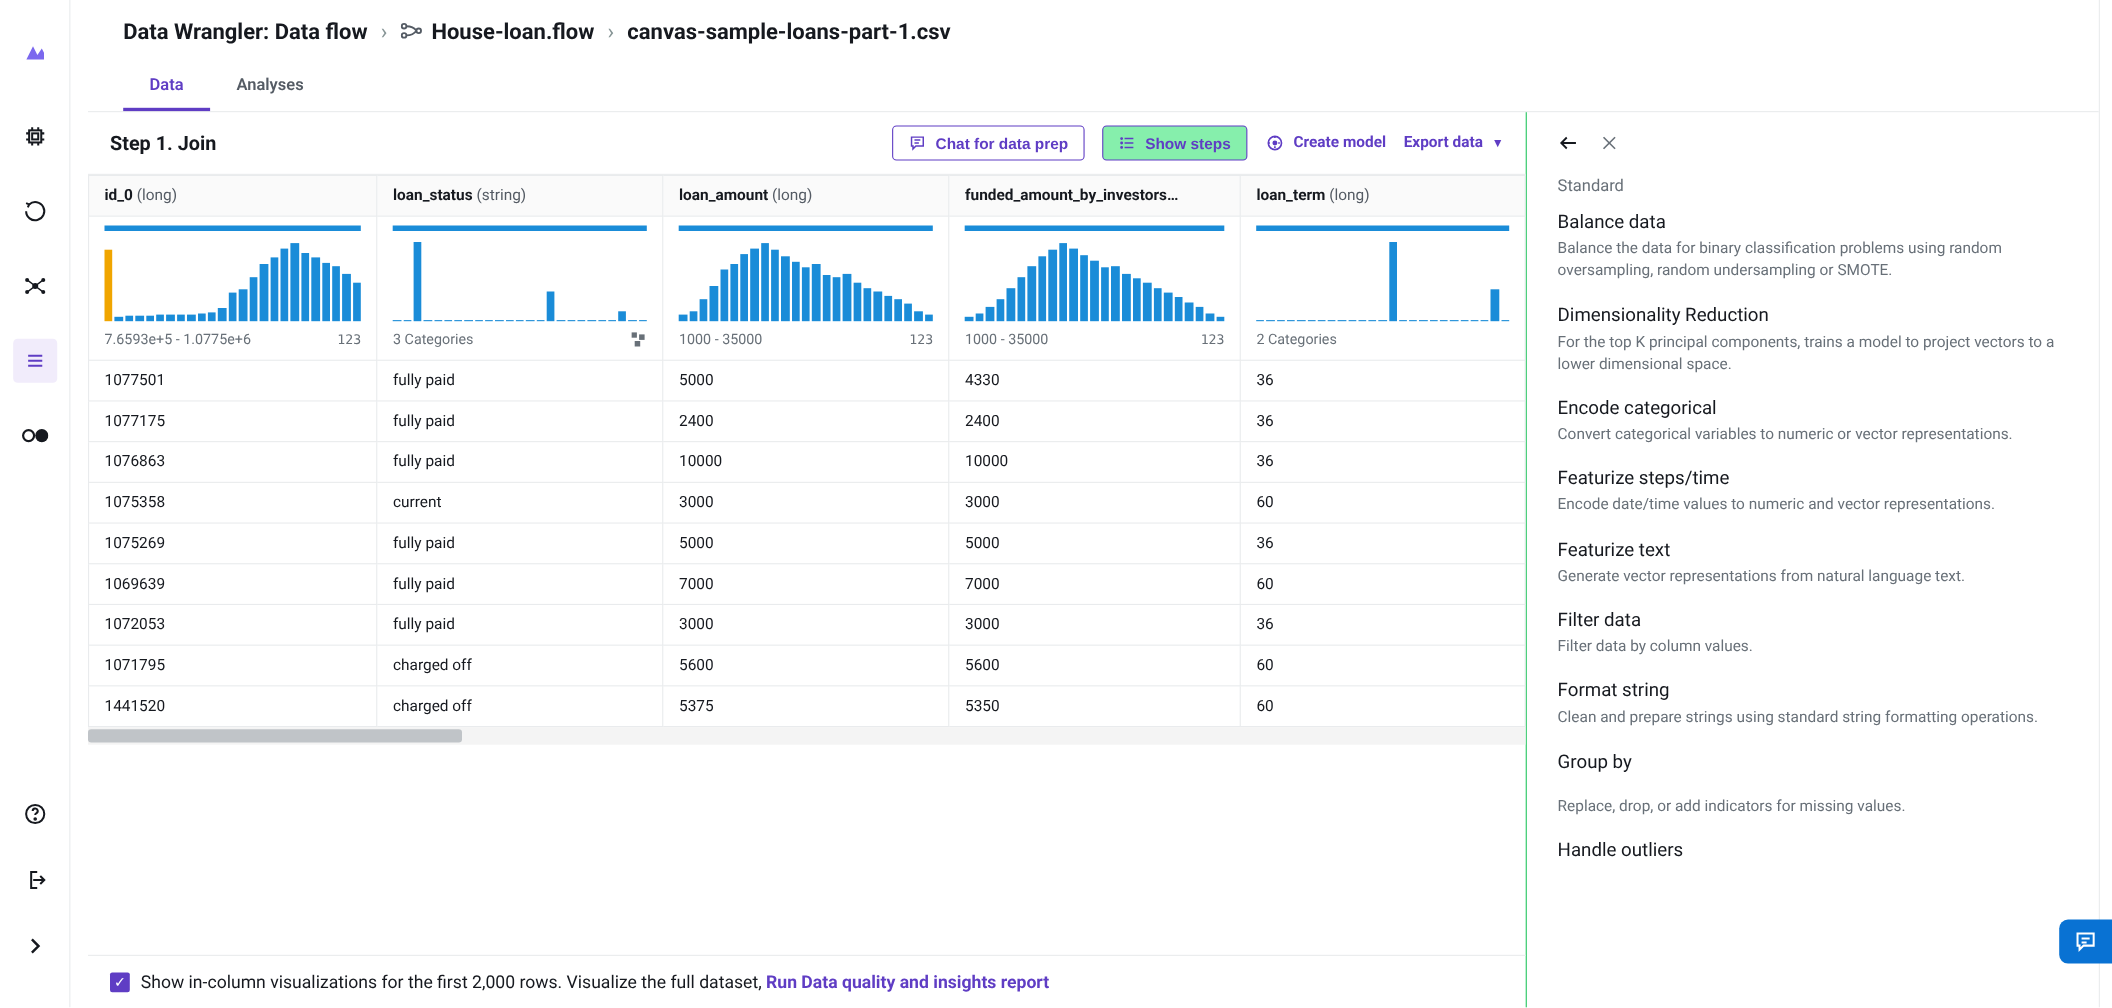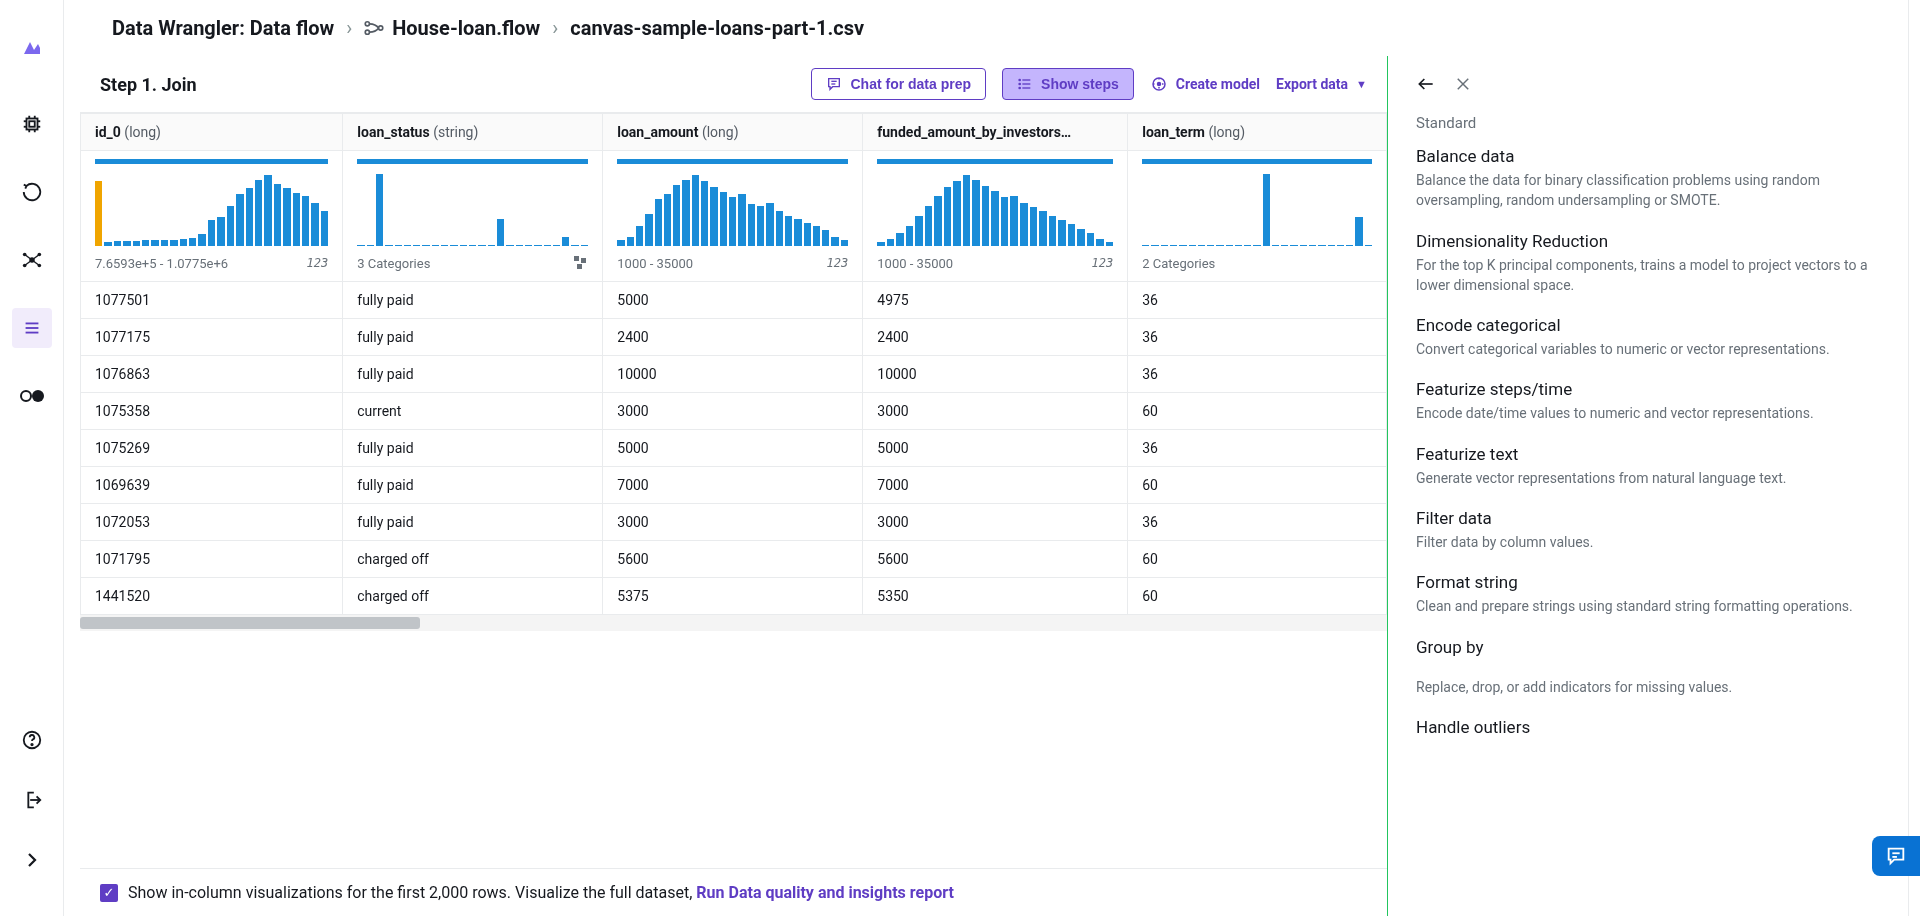--- a/index.html
+++ b/index.html
@@ -78,21 +78,21 @@
   display: inline-flex; align-items: center; gap: 8px;
   padding: 7px 14px;
   border: 1px solid #5f3dc4;
   border-radius: 4px;
   color: #5f3dc4;
   background: #fff;
   font-weight: 700;
   font-size: 14px;
   cursor: pointer;
 }
-.btn.light { background: #c4b5fd; }
+.btn.light { background: #86efac; }
 .link-action {
   display: inline-flex; align-items: center; gap: 8px;
   color: #5f3dc4; font-weight: 700; cursor: pointer;
 }
 .link-action .caret { font-size: 11px; }
 
 .table-wrap { flex: 1; overflow: auto; position: relative; }
 table { border-collapse: collapse; table-layout: fixed; }
 th, td {
   border: 1px solid #e9ebed;
@@ -126,21 +126,21 @@
 }
 .hist .bar {
   flex: 1;
   background: #1a8cd8;
 }
 .viz-sub {
   display: flex; justify-content: space-between;
   color: #687078; font-size: 13px;
   margin-top: 10px;
 }
-.viz-sub .right { font-family: monospace; color: #687078; font-size: 12px; font-style: italic; }
+.viz-sub .right { font-family: monospace; color: #687078; font-size: 12px; }
 
 .footer-bar {
   border-top: 1px solid #e9ebed;
   padding: 14px 20px;
   display: flex; align-items: center; gap: 10px;
   font-size: 16px;
 }
 .checkbox {
   width: 18px; height: 18px;
   background: #5f3dc4;
@@ -298,20 +298,24 @@
             <circle cx="4" cy="14" r="2.5"></circle>
             <circle cx="20" cy="9" r="2.5"></circle>
             <path d="M6.5 4 Q14 4 17.5 9 M6.5 14 Q14 14 17.5 9"></path>
           </svg>
       </span>
       <span>House-loan.flow</span>
       <span class="bc-sep">›</span>
       <span>canvas-sample-loans-part-1.csv</span>
     </div>
 
+    <div class="tabs">
+      <div class="tab active">Data</div>
+      <div class="tab">Analyses</div>
+    </div>
 
     <div class="content-row">
       <div class="center">
         <div class="toolbar">
           <div class="step-title">Step 1. Join</div>
           <button class="btn">
             <span>
               <svg width="16" height="16" viewBox="0 0 24 24" fill="none" stroke="#5f3dc4" stroke-width="2">
                   <path d="M4 4h16v12H10l-4 4v-4H4z"></path>
                   <line x1="8" y1="8" x2="16" y2="8"></line>
@@ -536,21 +540,21 @@
                       <span class="right"></span>
                     </div>
                   </td>
                 </tr>
             </thead>
             <tbody id="data-body">
                 <tr>
                   <td>1077501</td>
                   <td>fully paid</td>
                   <td>5000</td>
-                  <td>4975</td>
+                  <td>4330</td>
                   <td>36</td>
                 </tr>
                 <tr>
                   <td>1077175</td>
                   <td>fully paid</td>
                   <td>2400</td>
                   <td>2400</td>
                   <td>36</td>
                 </tr>
                 <tr>

